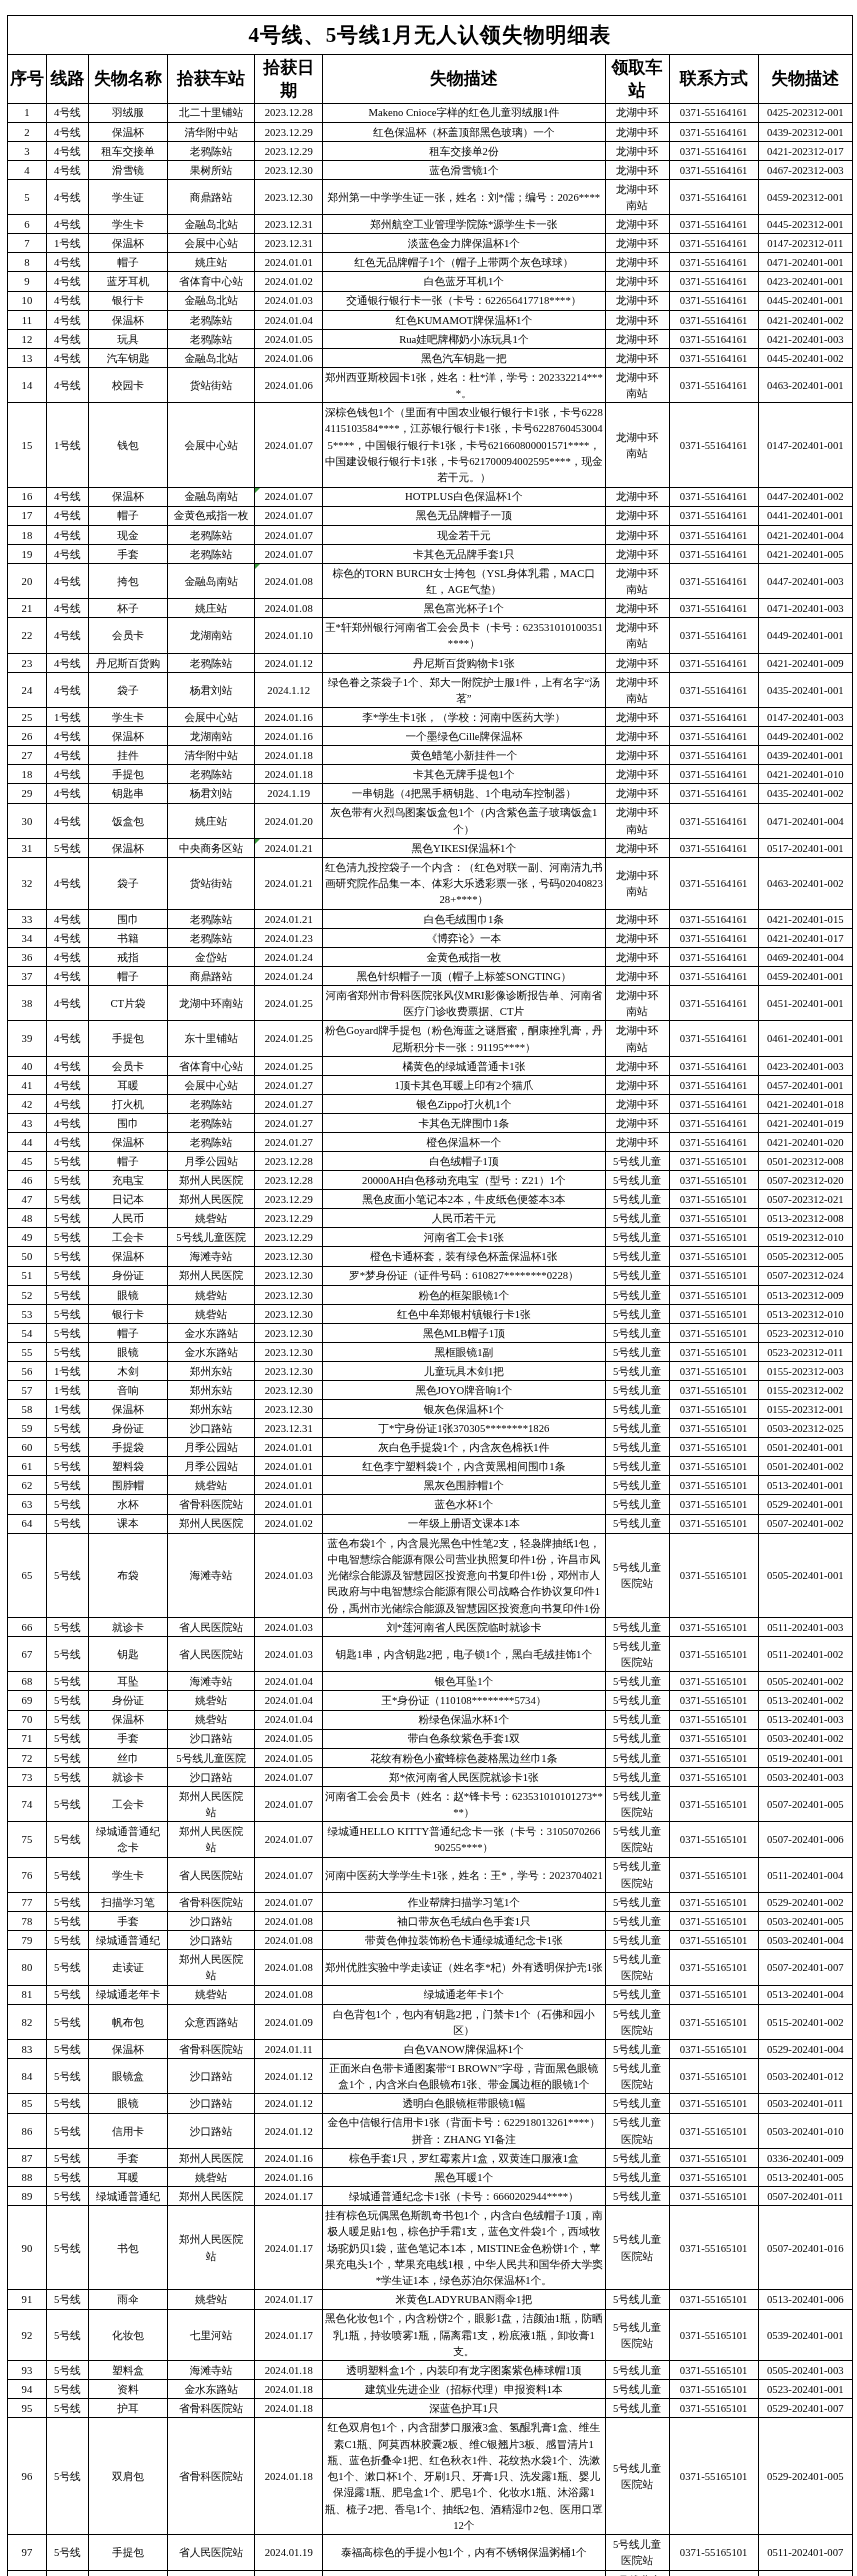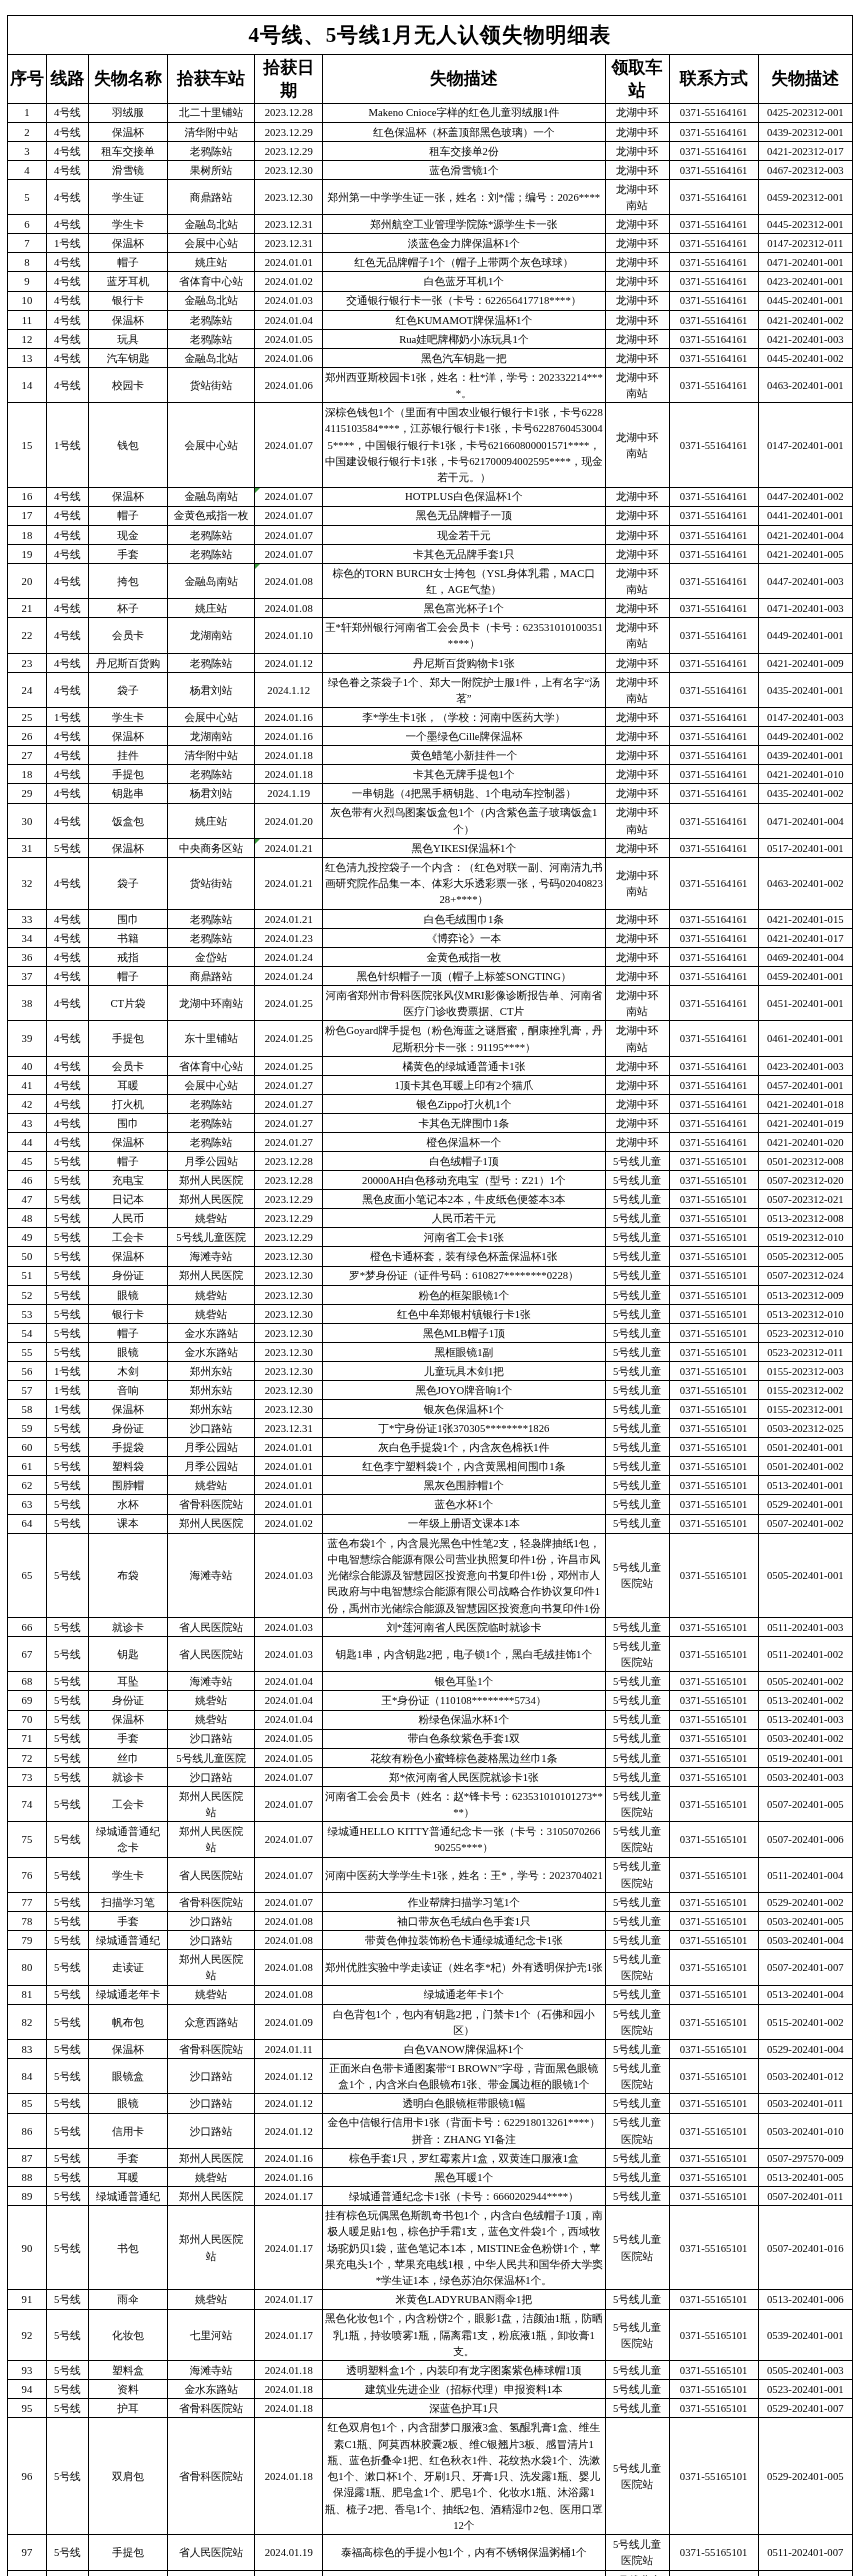--- a/index.html
+++ b/index.html
@@ -1010,21 +1010,21 @@
   </tr>
         <tr>
     <td>87</td>
     <td>5号线</td>
     <td>手套</td>
     <td class="pre">郑州人民医院</td>
     <td>2024.01.16</td>
     <td>棕色手套1只，罗红霉素片1盒，双黄连口服液1盒</td>
     <td class="pre">5号线儿童</td>
     <td>0371-55165101</td>
-    <td>0507-297570-009</td>
+    <td>0336-202401-009</td>
   </tr>
         <tr>
     <td>88</td>
     <td>5号线</td>
     <td>耳暖</td>
     <td class="pre">姚砦站</td>
     <td>2024.01.16</td>
     <td>黑色耳暖1个</td>
     <td class="pre">5号线儿童</td>
     <td>0371-55165101</td>

